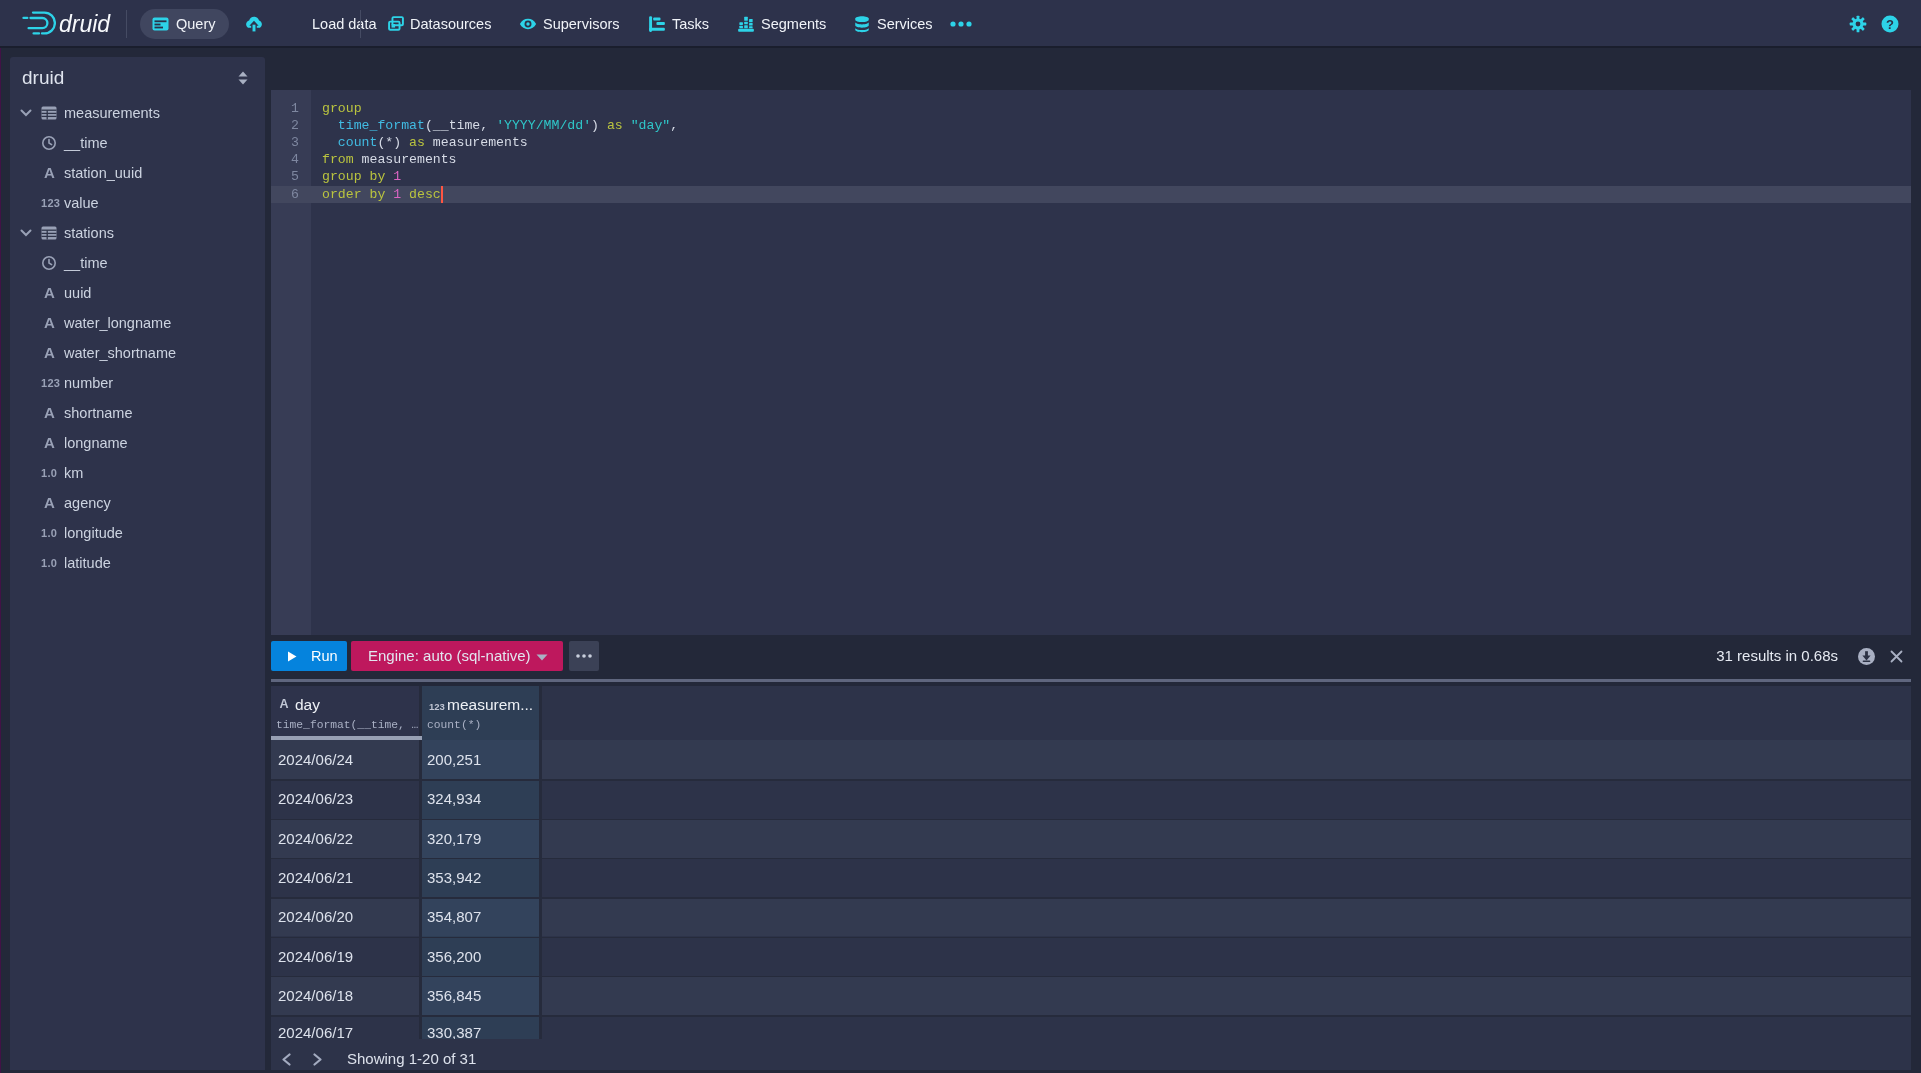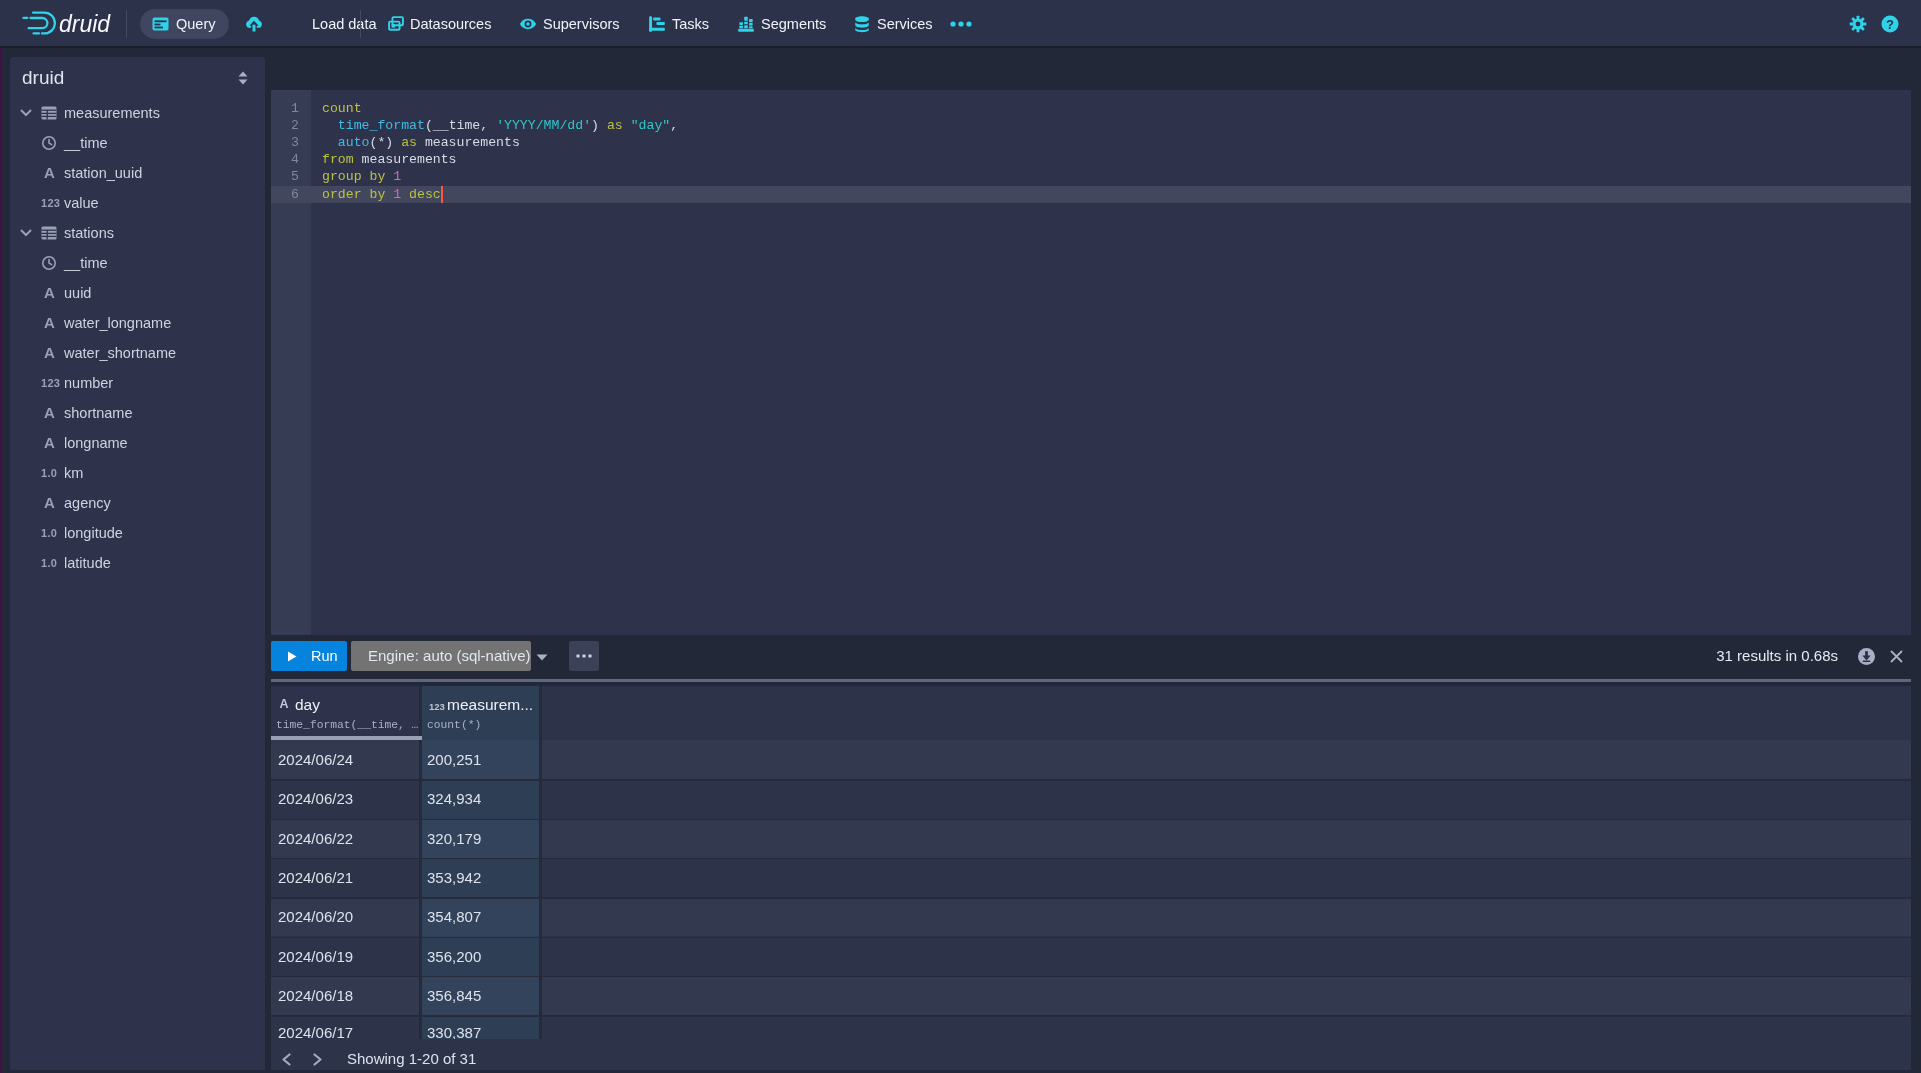--- a/index.html
+++ b/index.html
@@ -240,36 +240,36 @@
   </div>
   <div id="editor">
     <div id="gutter"></div>
     <div class="abs" style="left:0; top:95.5px; width:1640px; height:17.1px; background:#42475e;"></div>
     <div class="ln" style="top:10px;">1</div>
     <div class="ln" style="top:27.1px;">2</div>
     <div class="ln" style="top:44.2px;">3</div>
     <div class="ln" style="top:61.3px;">4</div>
     <div class="ln" style="top:78.4px;">5</div>
     <div class="ln" style="top:95.5px;">6</div>
-    <div class="cl" style="top:10px;"><span class="kw">count</span></div>
+    <div class="cl" style="top:10px;"><span class="kw">group</span></div>
     <div class="cl" style="top:27.1px;">  <span class="fn">time_format</span>(__time, <span class="st">'YYYY/MM/dd'</span>) <span class="kw">as</span> <span class="st">"day"</span>,</div>
-    <div class="cl" style="top:44.2px;">  <span class="fn">auto</span>(*) <span class="kw">as</span> measurements</div>
+    <div class="cl" style="top:44.2px;">  <span class="fn">count</span>(*) <span class="kw">as</span> measurements</div>
     <div class="cl" style="top:61.3px;"><span class="kw">from</span> measurements</div>
     <div class="cl" style="top:78.4px;"><span class="kw">group by</span> <span class="nm">1</span></div>
     <div class="cl" style="top:95.5px;"><span class="kw">order by</span> <span class="nm">1</span> <span class="kw">desc</span></div>
     <div class="abs" style="left:169.8px; top:95.5px; width:2px; height:17.1px; background:#ff5542;"></div>
   </div>
 
   <div class="btn" style="left:271px; width:76px; background:#0583dd;">
     <svg class="abs" style="left:16px; top:9.5px;" width="10" height="11" viewBox="0 0 10 11">
         <path d="M1 0.5 L9.5 5.5 L1 10.5 Z" fill="#ffffff"></path>
       </svg>
     <span class="abs" style="left:40px; top:0; height:30px; line-height:30px; color:#ffffff;">Run</span>
   </div>
-  <div class="btn" style="left:351px; width:180px; background:#737373;padding-left:32px;">
+  <div class="btn" style="left:351px; width:212px; background:#be185d;padding-left:32px;">
     <span class="abs" style="left:17px; top:0; height:30px; line-height:30px; font-size:15px;">Engine: auto (sql-native)</span>
     <svg class="abs" style="left:185px; top:12.5px;" width="12" height="7" viewBox="0 0 12 7">
         <path d="M0.5 0.5 L11.5 0.5 L6 6.5 Z" fill="#aab1c4"></path>
       </svg>
   </div>
   <div class="btn" style="left:569px; width:30px; background:#3b4156;">
     <svg class="abs" style="left:7px; top:13px;" width="16" height="4" viewBox="0 0 16 4">
         <circle cx="2" cy="2" r="1.8" fill="#c9cfdd"></circle>
         <circle cx="8" cy="2" r="1.8" fill="#c9cfdd"></circle>
         <circle cx="14" cy="2" r="1.8" fill="#c9cfdd"></circle>

